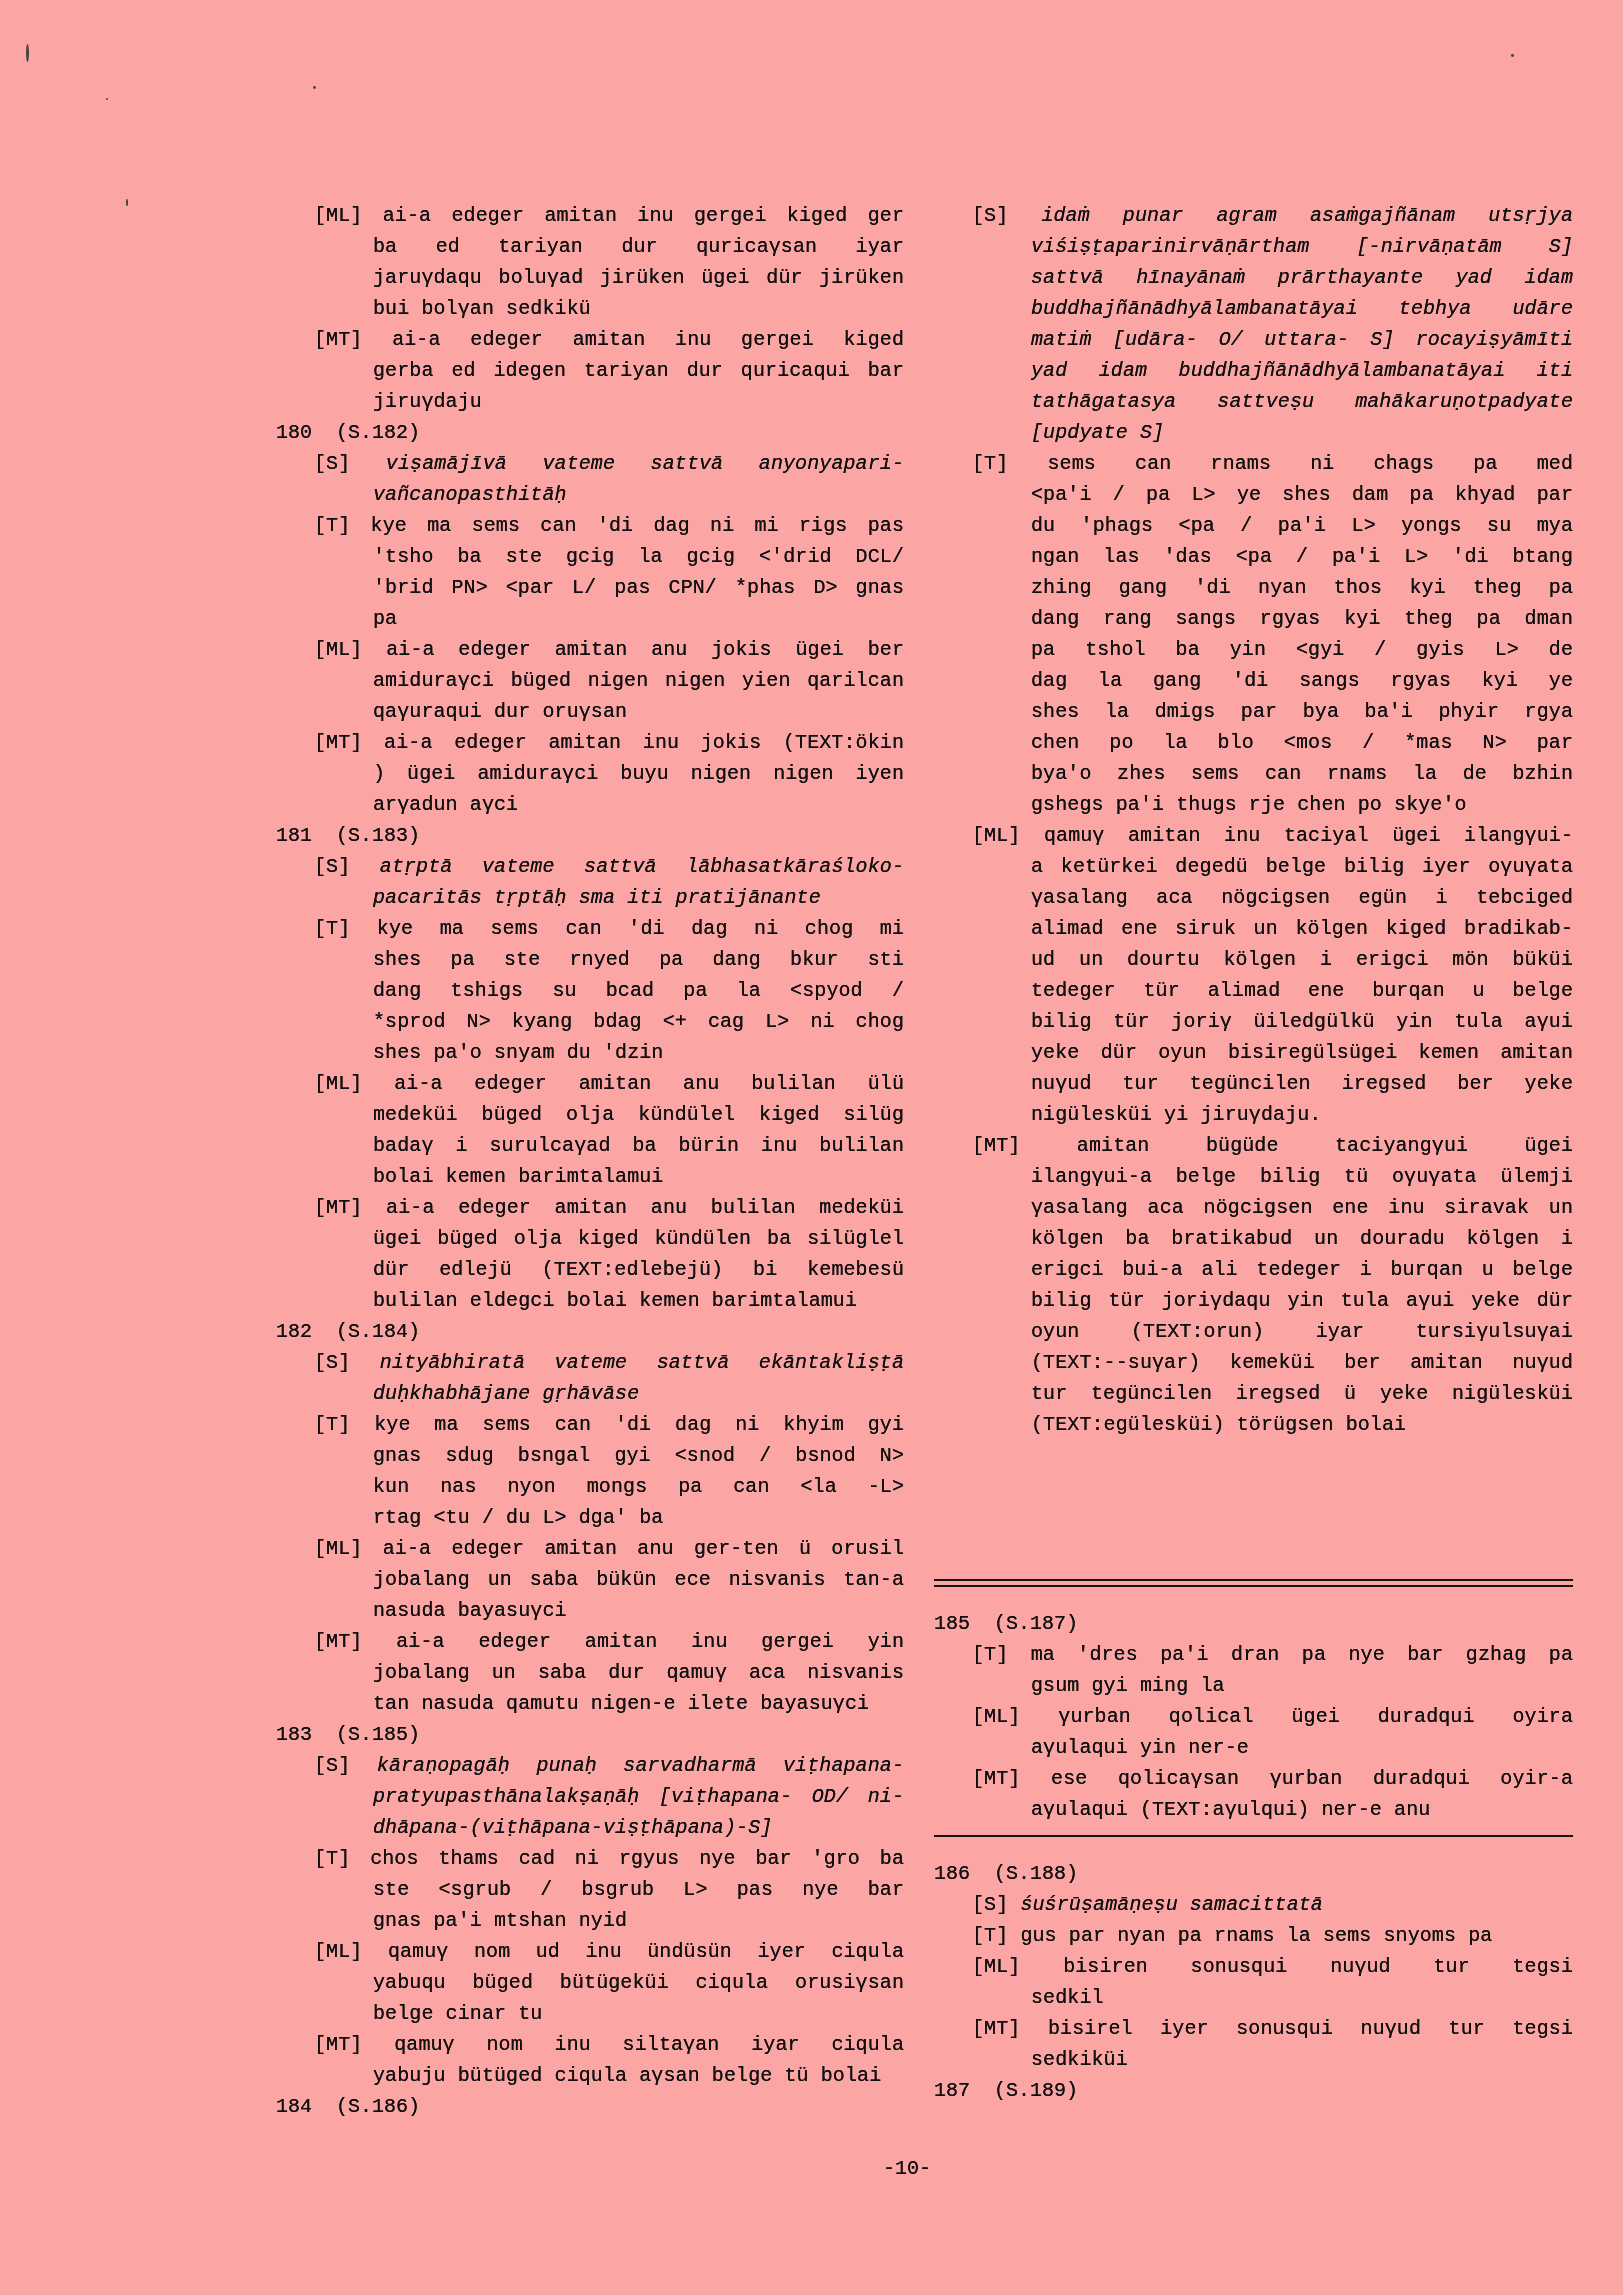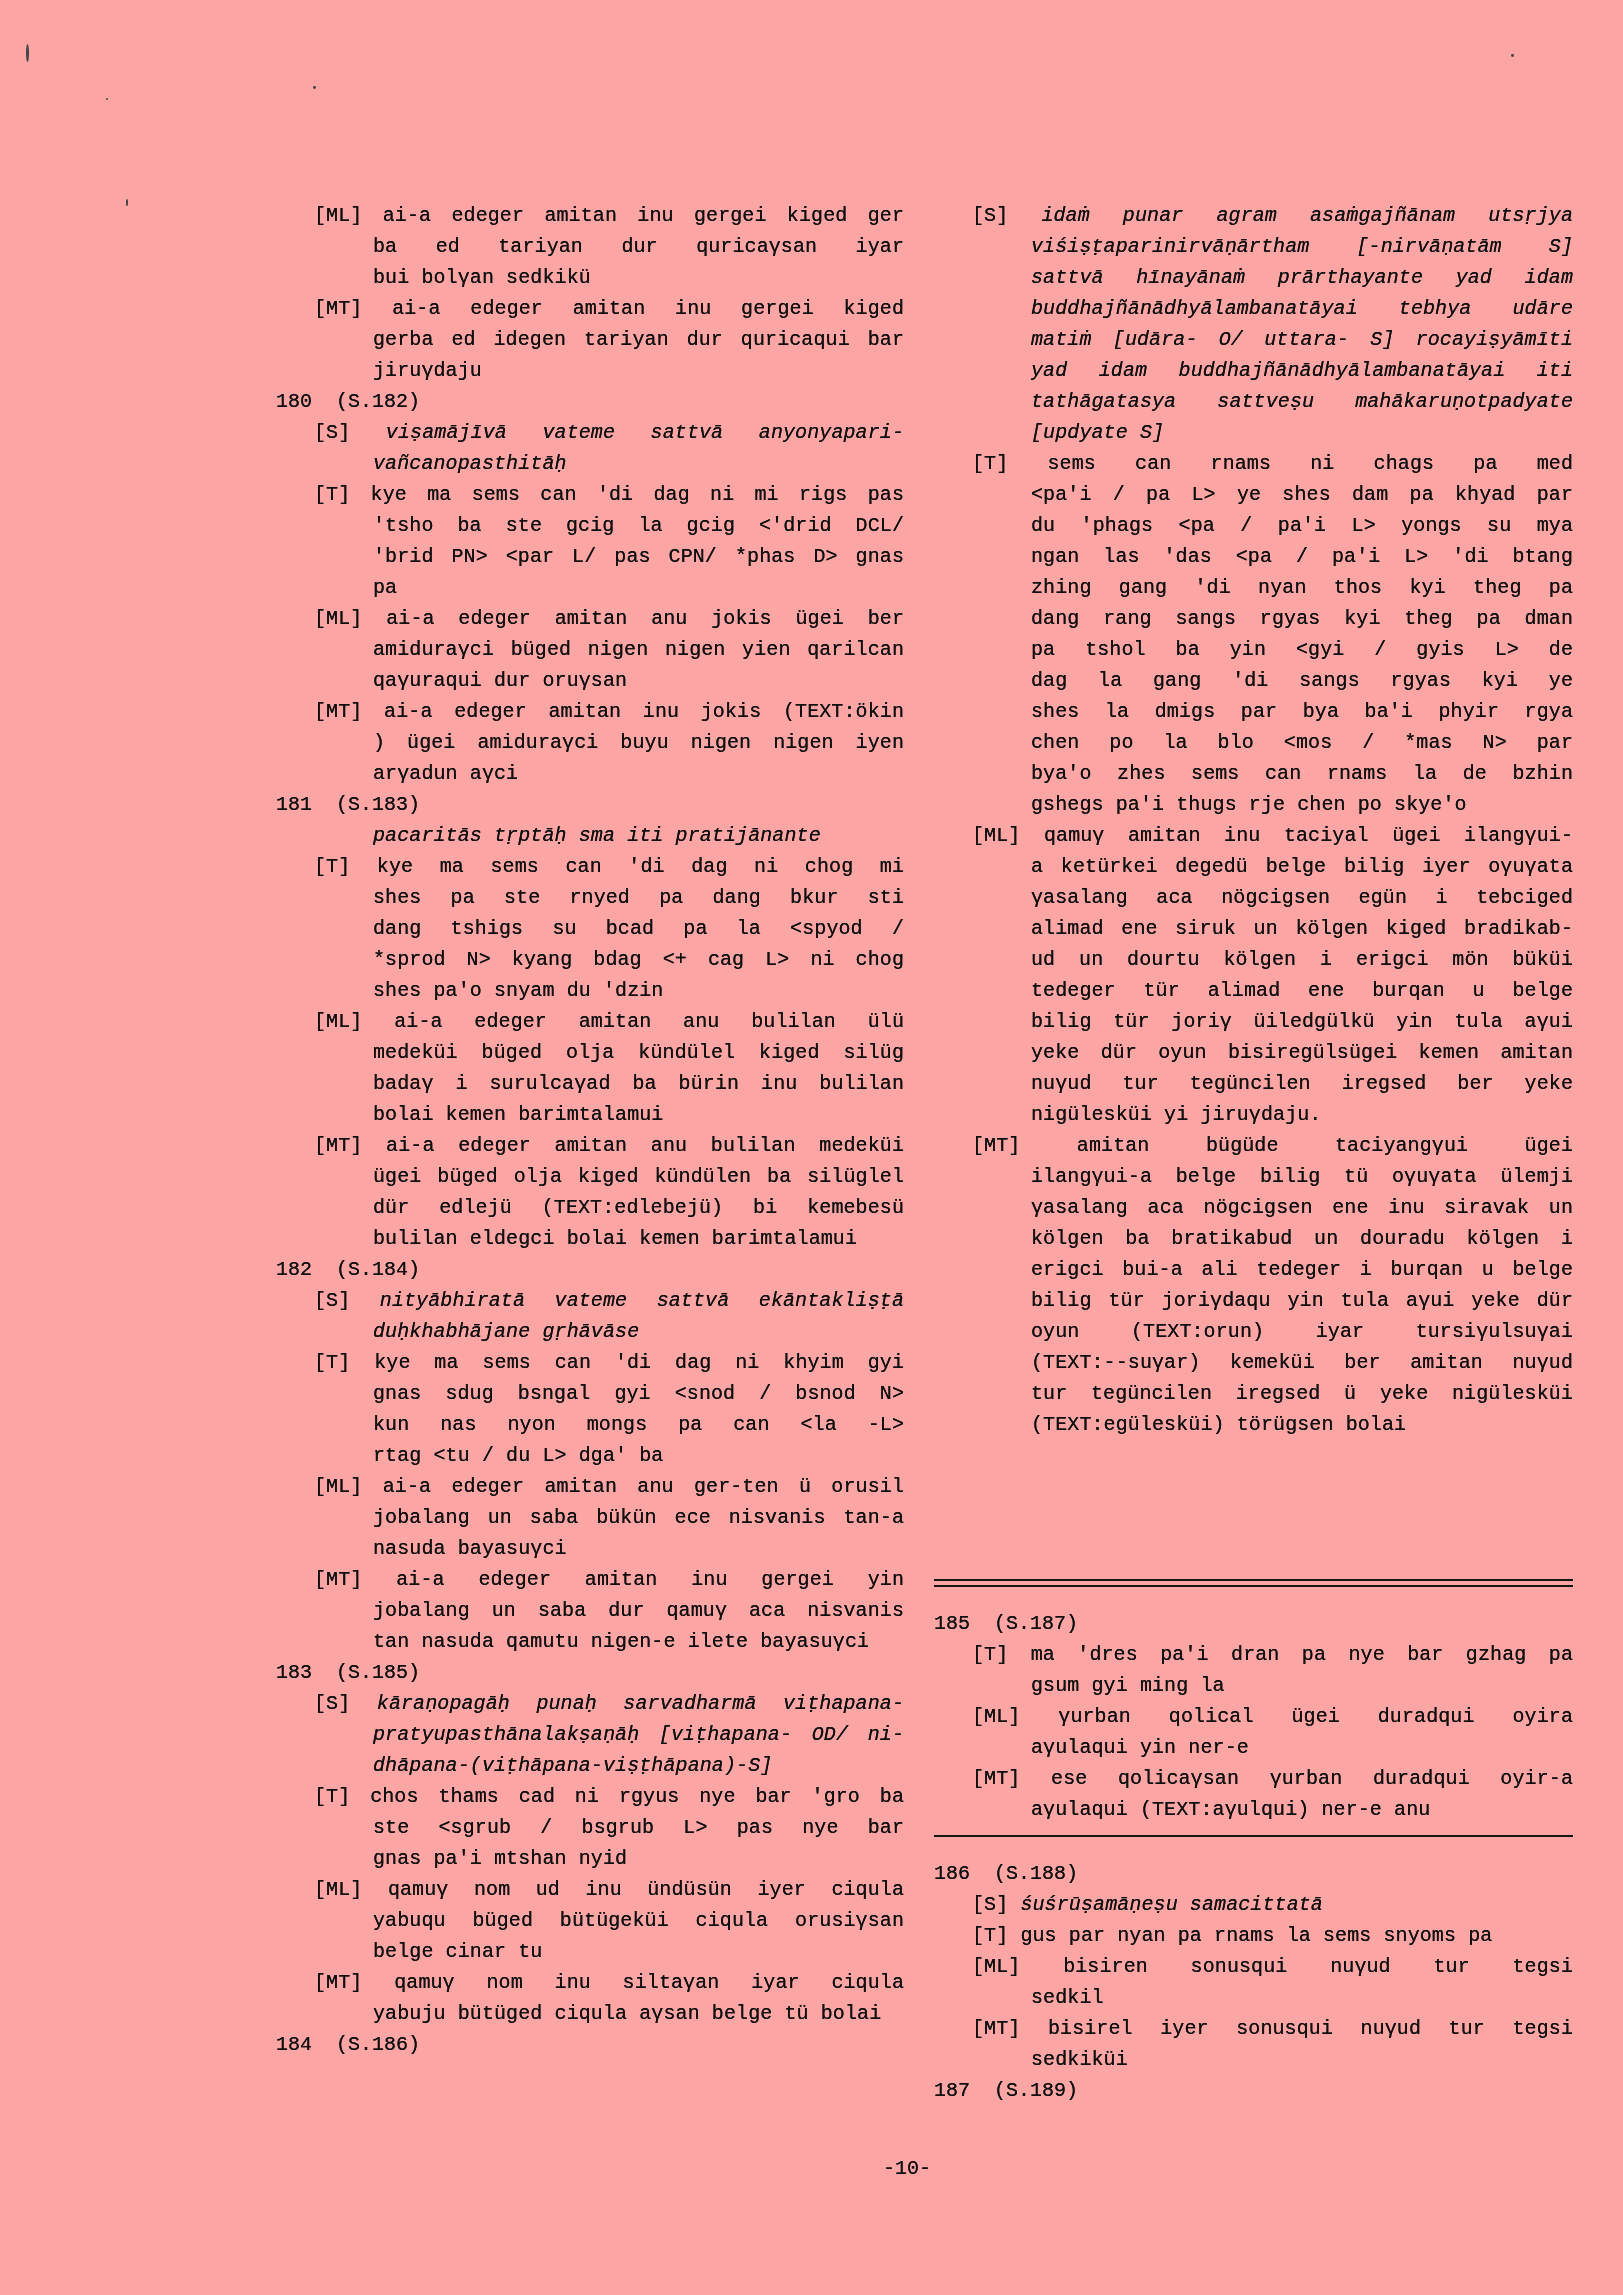--- a/index.html
+++ b/index.html
@@ -39,38 +39,40 @@
   }
   .speck{position:absolute;background:#444;border-radius:50%;}
 </style>
 </head>
 <body>
 
 <div class="page">
   <div class="col col-left" id="col-left">
       <div class="line first j">[ML] ai-a edeger amitan inu gergei kiged ger</div>
       <div class="line cont j">ba ed tariyan dur quricaγsan iyar</div>
+      <div class="line cont j">jaruγdaqu boluγad jirüken ügei dür jirüken</div>
       <div class="line cont">bui bolγan sedkikü</div>
       <div class="line first j">[MT] ai-a edeger amitan inu gergei kiged</div>
       <div class="line cont j">gerba ed idegen tariyan dur quricaqui bar</div>
       <div class="line cont">jiruγdaju</div>
       <div class="heading">180  (S.182)</div>
       <div class="line first j it"><span class="lbl">[S]</span> viṣamājīvā vateme sattvā anyonyapari-</div>
       <div class="line cont it">vañcanopasthitāḥ</div>
       <div class="line first j">[T] kye ma sems can 'di dag ni mi rigs pas</div>
       <div class="line cont j">'tsho ba ste gcig la gcig &lt;'drid DCL/</div>
       <div class="line cont j">'brid PN&gt; &lt;par L/ pas CPN/ *phas D&gt; gnas</div>
       <div class="line cont">pa</div>
       <div class="line first j">[ML] ai-a edeger amitan anu jokis ügei ber</div>
       <div class="line cont j">amiduraγci büged nigen nigen yien qarilcan</div>
       <div class="line cont">qaγuraqui dur oruγsan</div>
       <div class="line first j">[MT] ai-a edeger amitan inu jokis (TEXT:ökin</div>
       <div class="line cont j">) ügei amiduraγci buyu nigen nigen iyen</div>
       <div class="line cont">arγadun aγci</div>
       <div class="heading">181  (S.183)</div>
+      <div class="line first j it"><span class="lbl">[S]</span> atṛptā vateme sattvā lābhasatkāraśloko-</div>
       <div class="line cont it">pacaritās tṛptāḥ sma iti pratijānante</div>
       <div class="line first j">[T] kye ma sems can 'di dag ni chog mi</div>
       <div class="line cont j">shes pa ste rnyed pa dang bkur sti</div>
       <div class="line cont j">dang tshigs su bcad pa la &lt;spyod /</div>
       <div class="line cont j">*sprod N&gt; kyang bdag &lt;+ cag L&gt; ni chog</div>
       <div class="line cont">shes pa'o snyam du 'dzin</div>
       <div class="line first j">[ML] ai-a edeger amitan anu bulilan ülü</div>
       <div class="line cont j">medeküi büged olja kündülel kiged silüg</div>
       <div class="line cont j">badaγ i surulcaγad ba bürin inu bulilan</div>
       <div class="line cont">bolai kemen barimtalamui</div>

